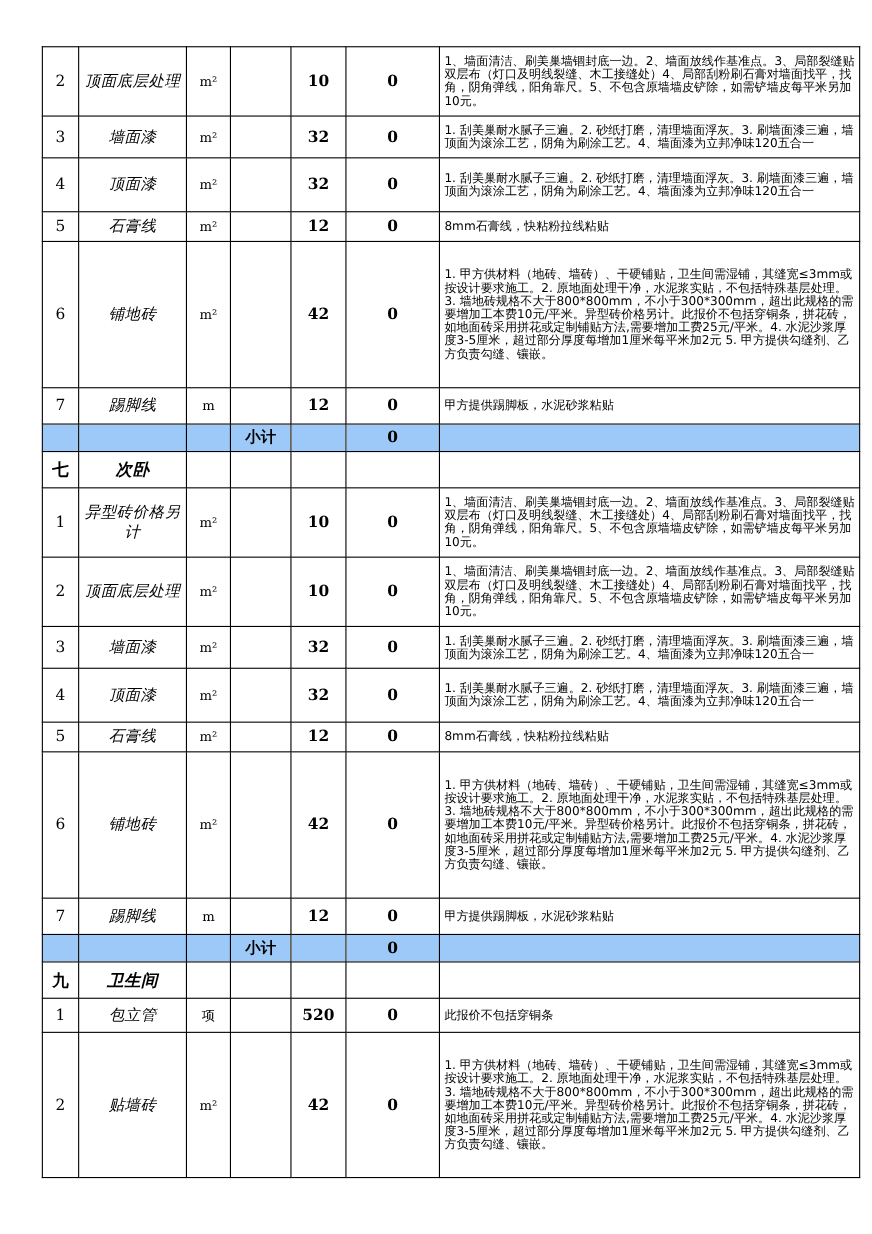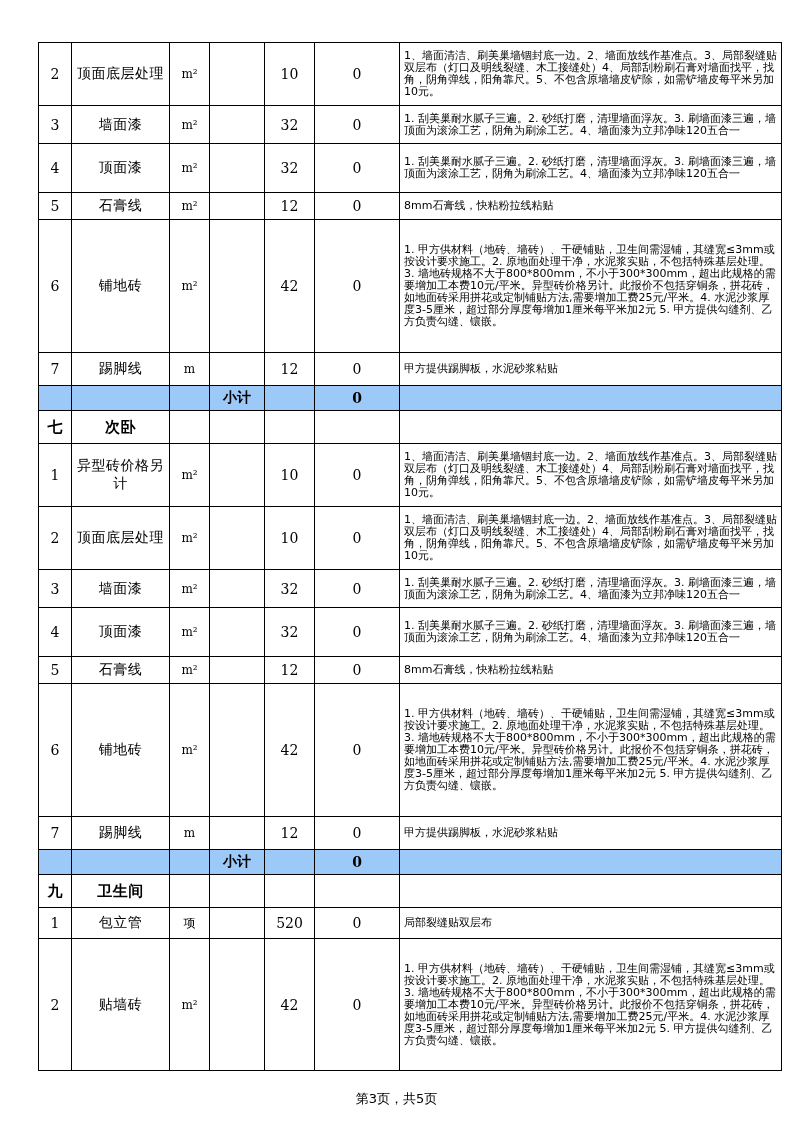--- a/index.html
+++ b/index.html
@@ -19,24 +19,24 @@
     table-layout:fixed;
   }
   table.quote td{
     border:1px solid #000;
     padding:0;
     vertical-align:middle;
     text-align:center;
     overflow:hidden;
   }
   td.c-no{font-family:"DejaVu Serif",serif;font-size:14px;}
-  td.c-name{font-size:14px;letter-spacing:0.5px;}
+  td.c-name{font-size:14px;letter-spacing:0.5px;font-style:italic;}
   td.c-unit{font-family:"DejaVu Serif",serif;font-size:12px;}
   td.c-price{font-size:14px;}
-  td.c-qty,td.c-amount{font-family:"DejaVu Serif",serif;font-size:14px;}
+  td.c-qty,td.c-amount{font-family:"DejaVu Serif",serif;font-size:14px;font-weight:bold;}
   td.c-desc{text-align:left;margin-left:24px;}
   .desc-box{
     overflow:hidden;
     font-size:11px;
     line-height:12px;
     padding:1px 4px;
     text-align:left;
   }
   tr.section td.c-no,
   tr.section td.c-name{
@@ -266,30 +266,29 @@
           </td>
         </tr>
         <tr class="item" style="height: 31px;">
           <td class="c-no">1</td>
           <td class="c-name">包立管</td>
           <td class="c-unit">项</td>
           <td class="c-price"></td>
           <td class="c-qty">520</td>
           <td class="c-amount">0</td>
           <td class="c-desc">
-            <div class="desc-box" style="max-height: 29px;">局部裂缝贴双层布</div>
+            <div class="desc-box" style="max-height: 29px;">此报价不包括穿铜条</div>
           </td>
         </tr>
         <tr class="item" style="height: 132px;">
           <td class="c-no">2</td>
           <td class="c-name">贴墙砖</td>
           <td class="c-unit">m²</td>
           <td class="c-price"></td>
           <td class="c-qty">42</td>
           <td class="c-amount">0</td>
           <td class="c-desc">
             <div class="desc-box" style="max-height: 130px;">1. 甲方供材料（地砖、墙砖）、干硬铺贴，卫生间需湿铺，其缝宽≤3mm或按设计要求施工。2. 原地面处理干净，水泥浆实贴，不包括特殊基层处理。3. 墙地砖规格不大于800*800mm，不小于300*300mm，超出此规格的需要增加工本费10元/平米。异型砖价格另计。此报价不包括穿铜条，拼花砖，如地面砖采用拼花或定制铺贴方法,需要增加工费25元/平米。4. 水泥沙浆厚度3-5厘米，超过部分厚度每增加1厘米每平米加2元 5. 甲方提供勾缝剂、乙方负责勾缝、镶嵌。</div>
           </td>
         </tr>
       </tbody>
   </table>
-  <div class="footer">第3页，共5页</div>
 </div>
 
 </body></html>

